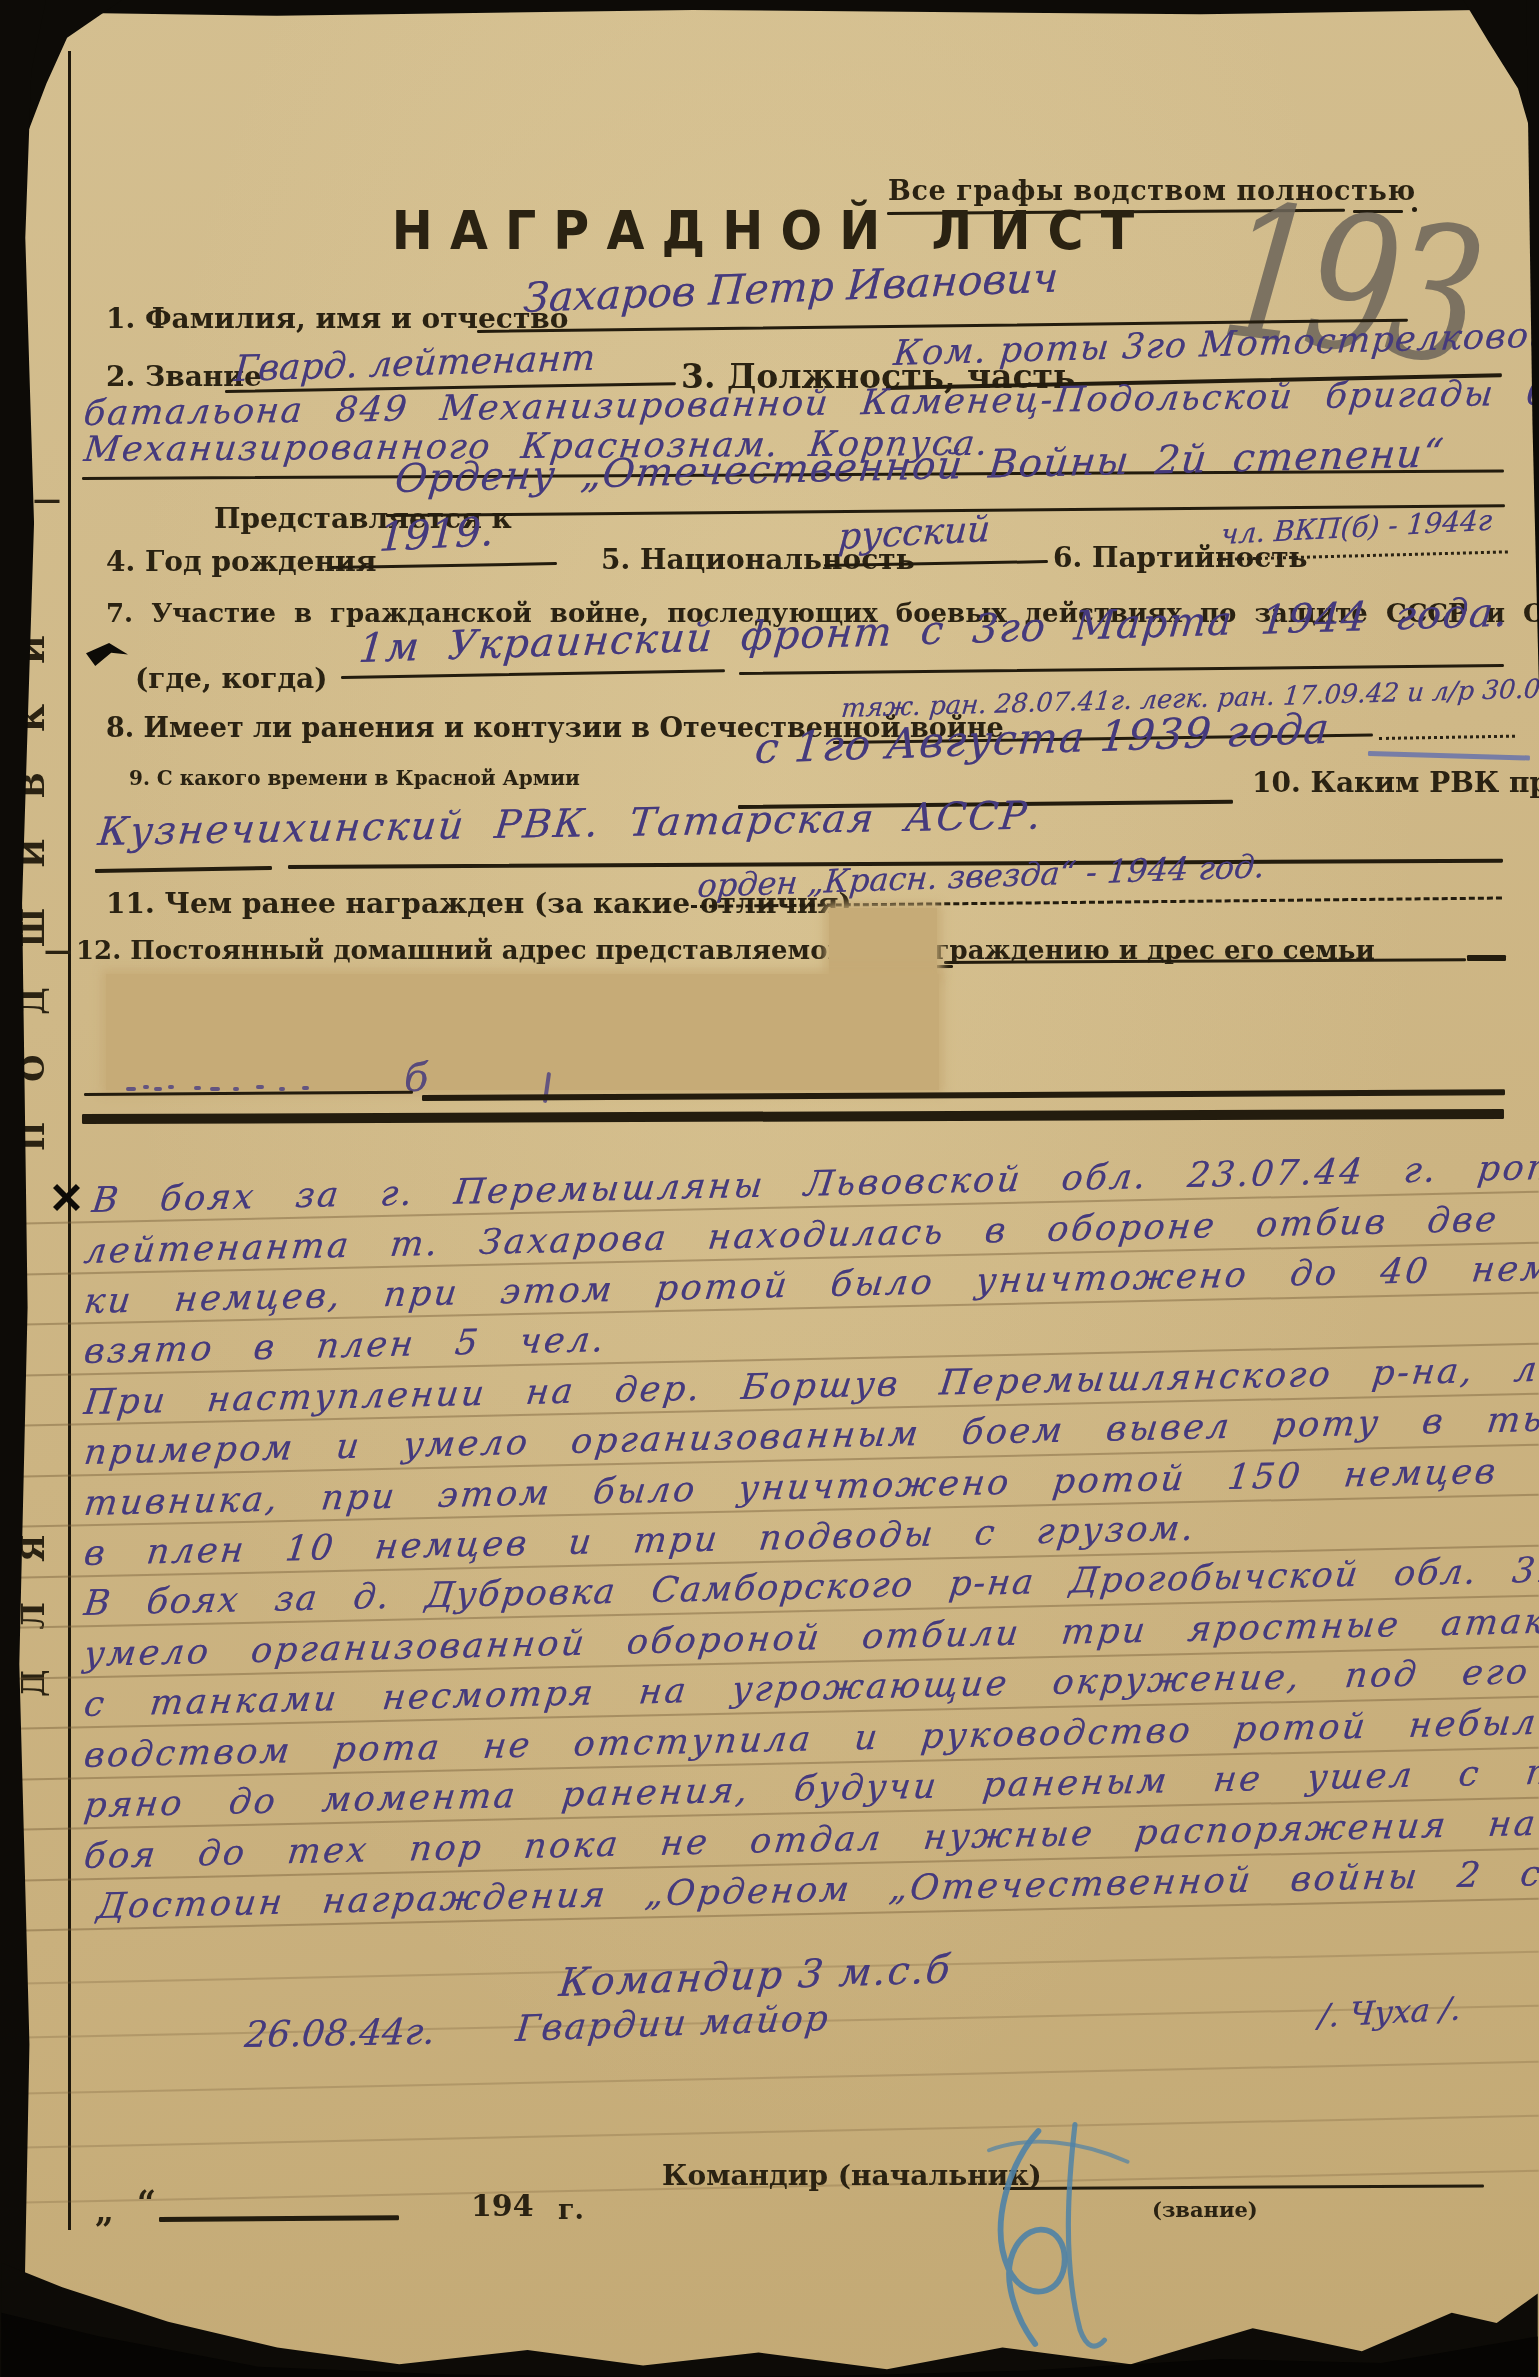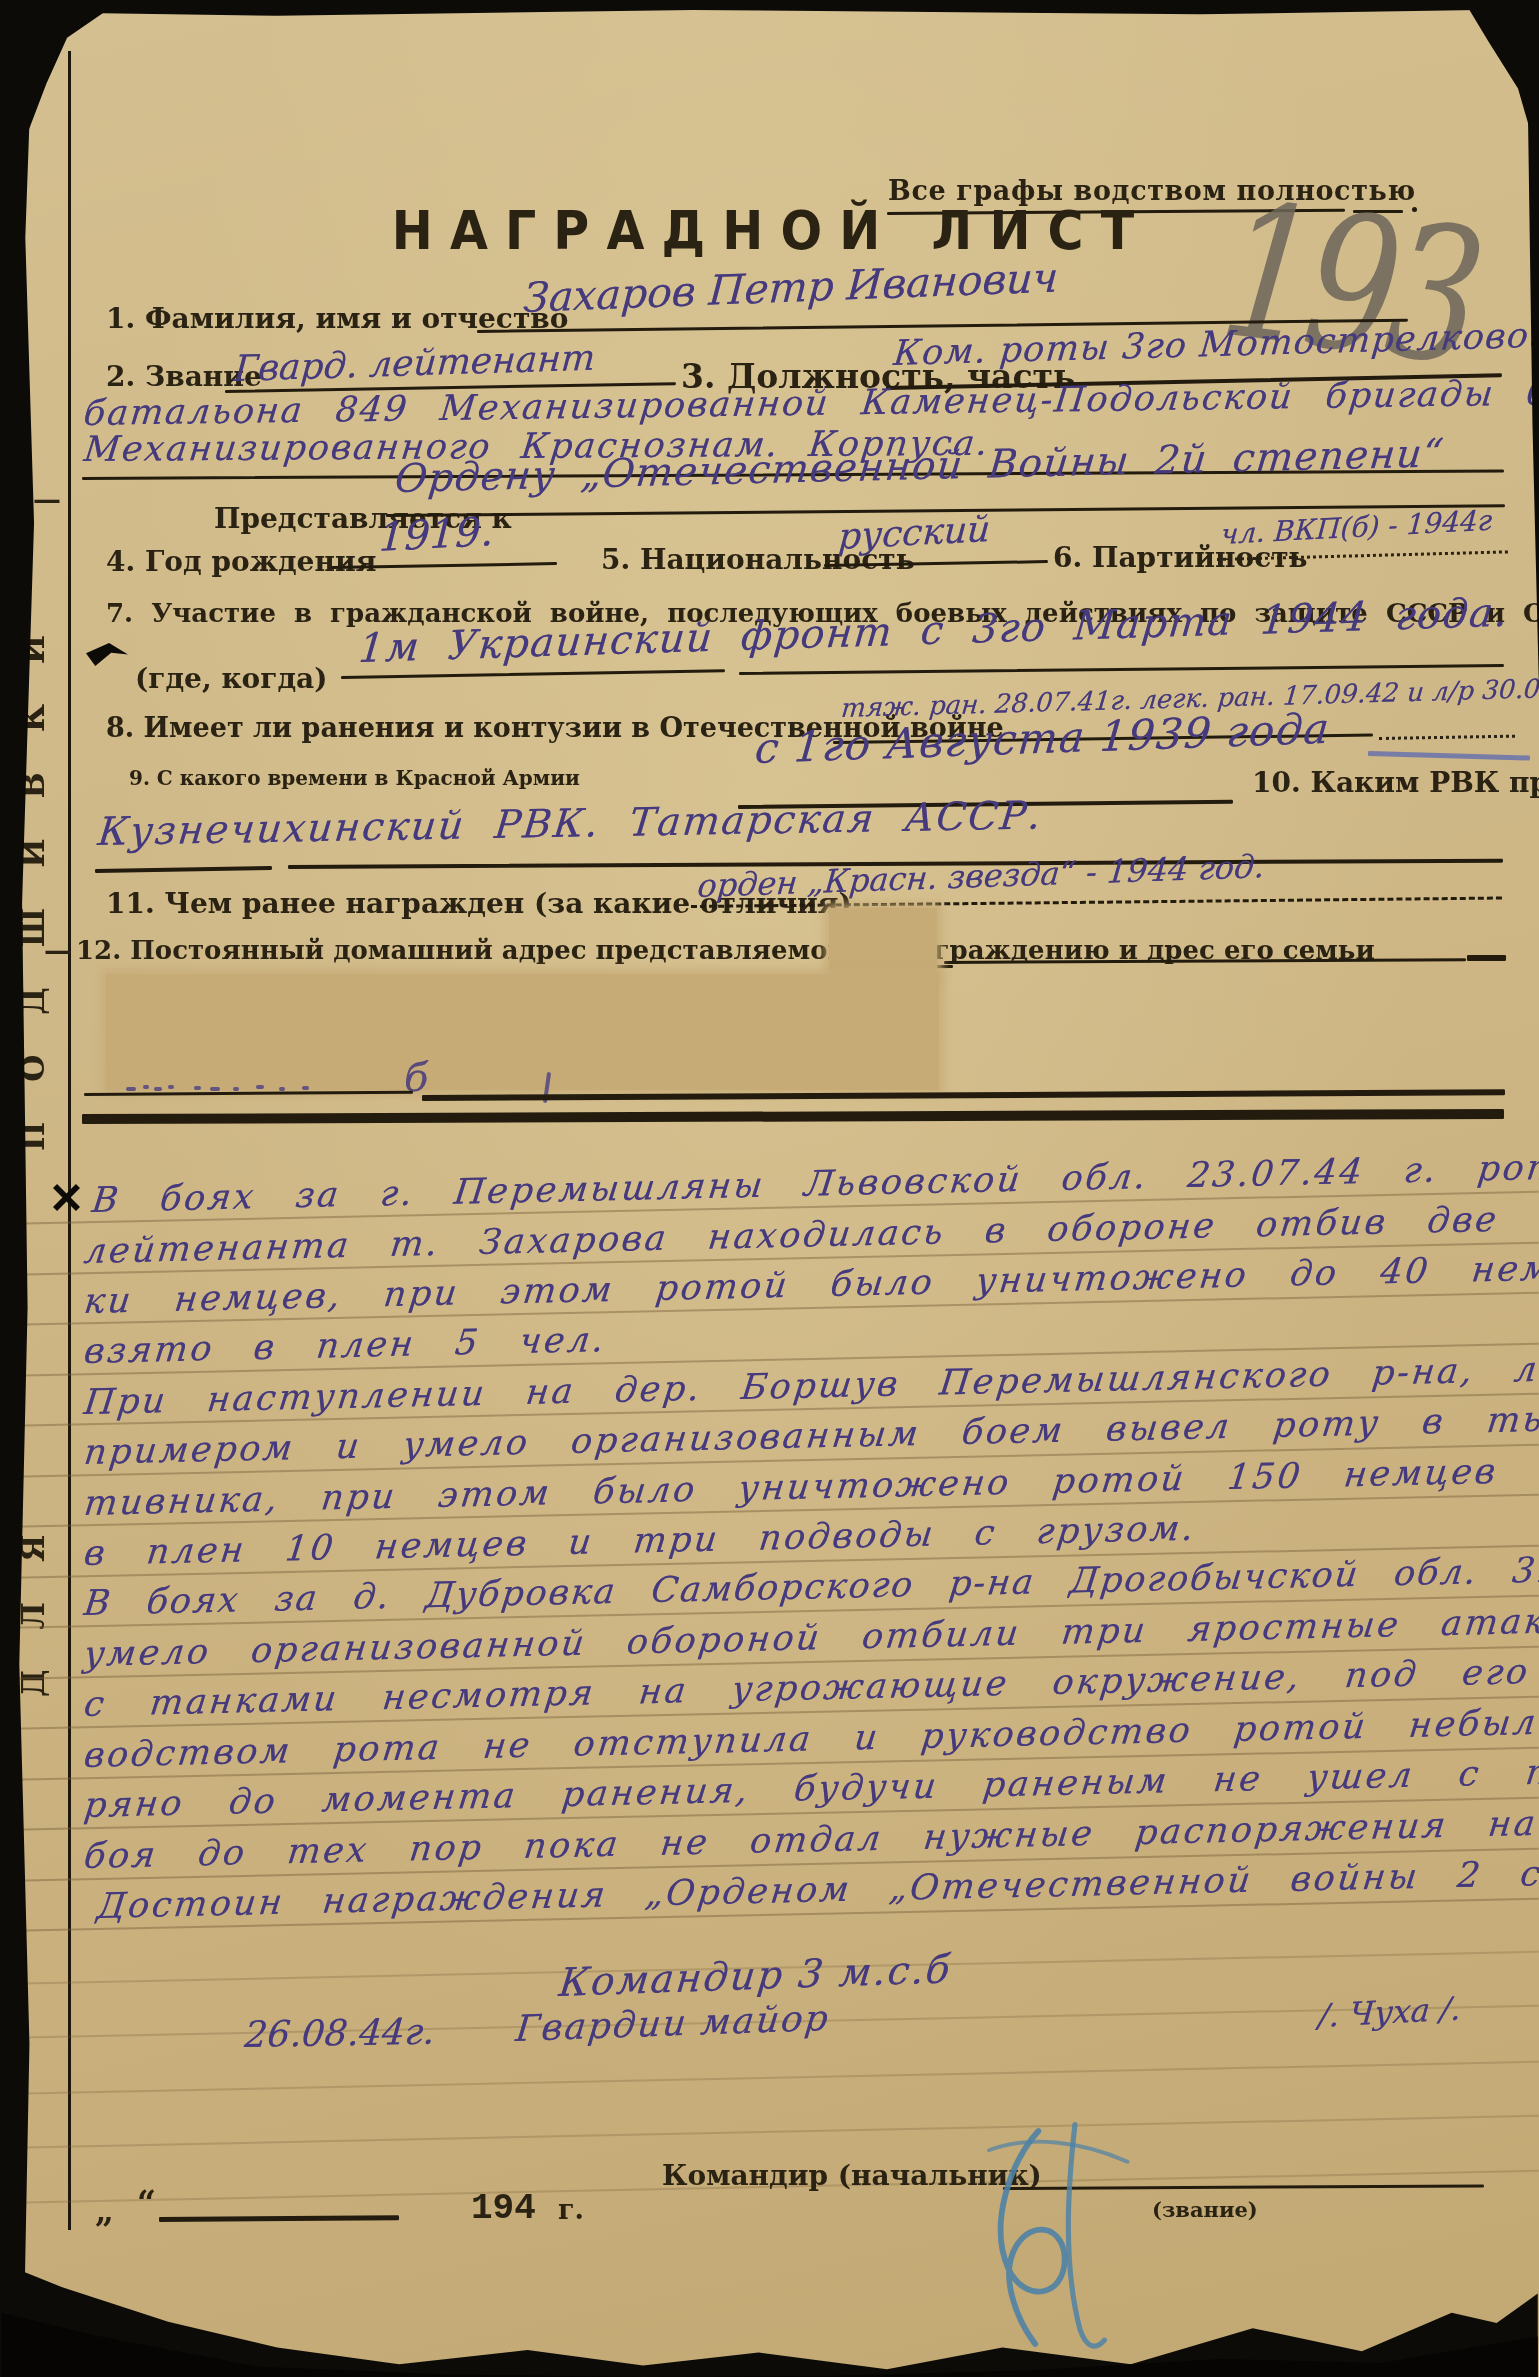--- a/index.html
+++ b/index.html
@@ -178,21 +178,21 @@
   <div class="h" style="left:243px;top:2014px;font-size:36px;transform:rotate(-1deg) skewX(-6deg);">26.08.44г.</div>
   <div class="h" style="left:514px;top:2008px;font-size:36px;letter-spacing:1.9px;transform:rotate(-2deg) skewX(-8deg);">Гвардии майор</div>
   <div class="h" style="left:1317px;top:1997px;font-size:32px;transform:rotate(-3deg) skewX(-8deg);">/. Чуха /.</div>
 
   <div class="p" style="left:662px;top:2159px;font-size:28px;">Командир (начальник)</div>
   <div class="ln" style="left:1003px;top:2187px;width:481px;height:3.2px;transform:rotate(-0.3deg);"></div>
   <div class="p" style="left:1152px;top:2197px;font-size:21px;">(звание)</div>
   <div class="p" style="left:137px;top:2183px;font-size:33px;">“</div>
   <div class="p" style="left:95px;top:2191px;font-size:33px;">„</div>
   <div class="ln" style="left:159px;top:2217px;width:240px;height:5.1px;transform:rotate(-0.4deg);"></div>
-  <div class="p" style="left:471px;top:2188px;font-size:36px;font-family:Liberation Mono, monospace;">194</div>
+  <div class="p" style="left:471px;top:2188px;font-size:30px;">194</div>
   <div class="p" style="left:558px;top:2194px;font-size:27px;">г.</div>
 
   <svg style="left:913px;top:2122px;" width="270" height="231" viewBox="0 0 420 360">
     <path d="M195,14 C150,64 118,160 148,228 C174,284 236,272 236,214 C236,164 186,150 160,194 C134,238 160,306 190,346" stroke="#4f82a6" stroke-width="9" fill="none" opacity="0.9" stroke-linecap="round"></path>
     <path d="M252,4 C242,92 232,218 260,324 C270,352 284,356 298,340" stroke="#4f82a6" stroke-width="8" fill="none" opacity="0.85" stroke-linecap="round"></path>
     <path d="M118,44 C180,20 262,30 334,62" stroke="#4f82a6" stroke-width="6" fill="none" opacity="0.7" stroke-linecap="round"></path>
   </svg>
 
   <div class="blk" style="left:0;top:0;width:1539px;height:16.7px;clip-path:polygon(0 0,100% 0,100% 55%,78% 85%,45% 60%,18% 95%,0 70%);"></div>
   <div class="blk" style="left:0;top:0;width:122px;height:135px;clip-path:polygon(0 0,100% 0,55% 28%,38% 62%,22% 100%,0 100%);"></div>

